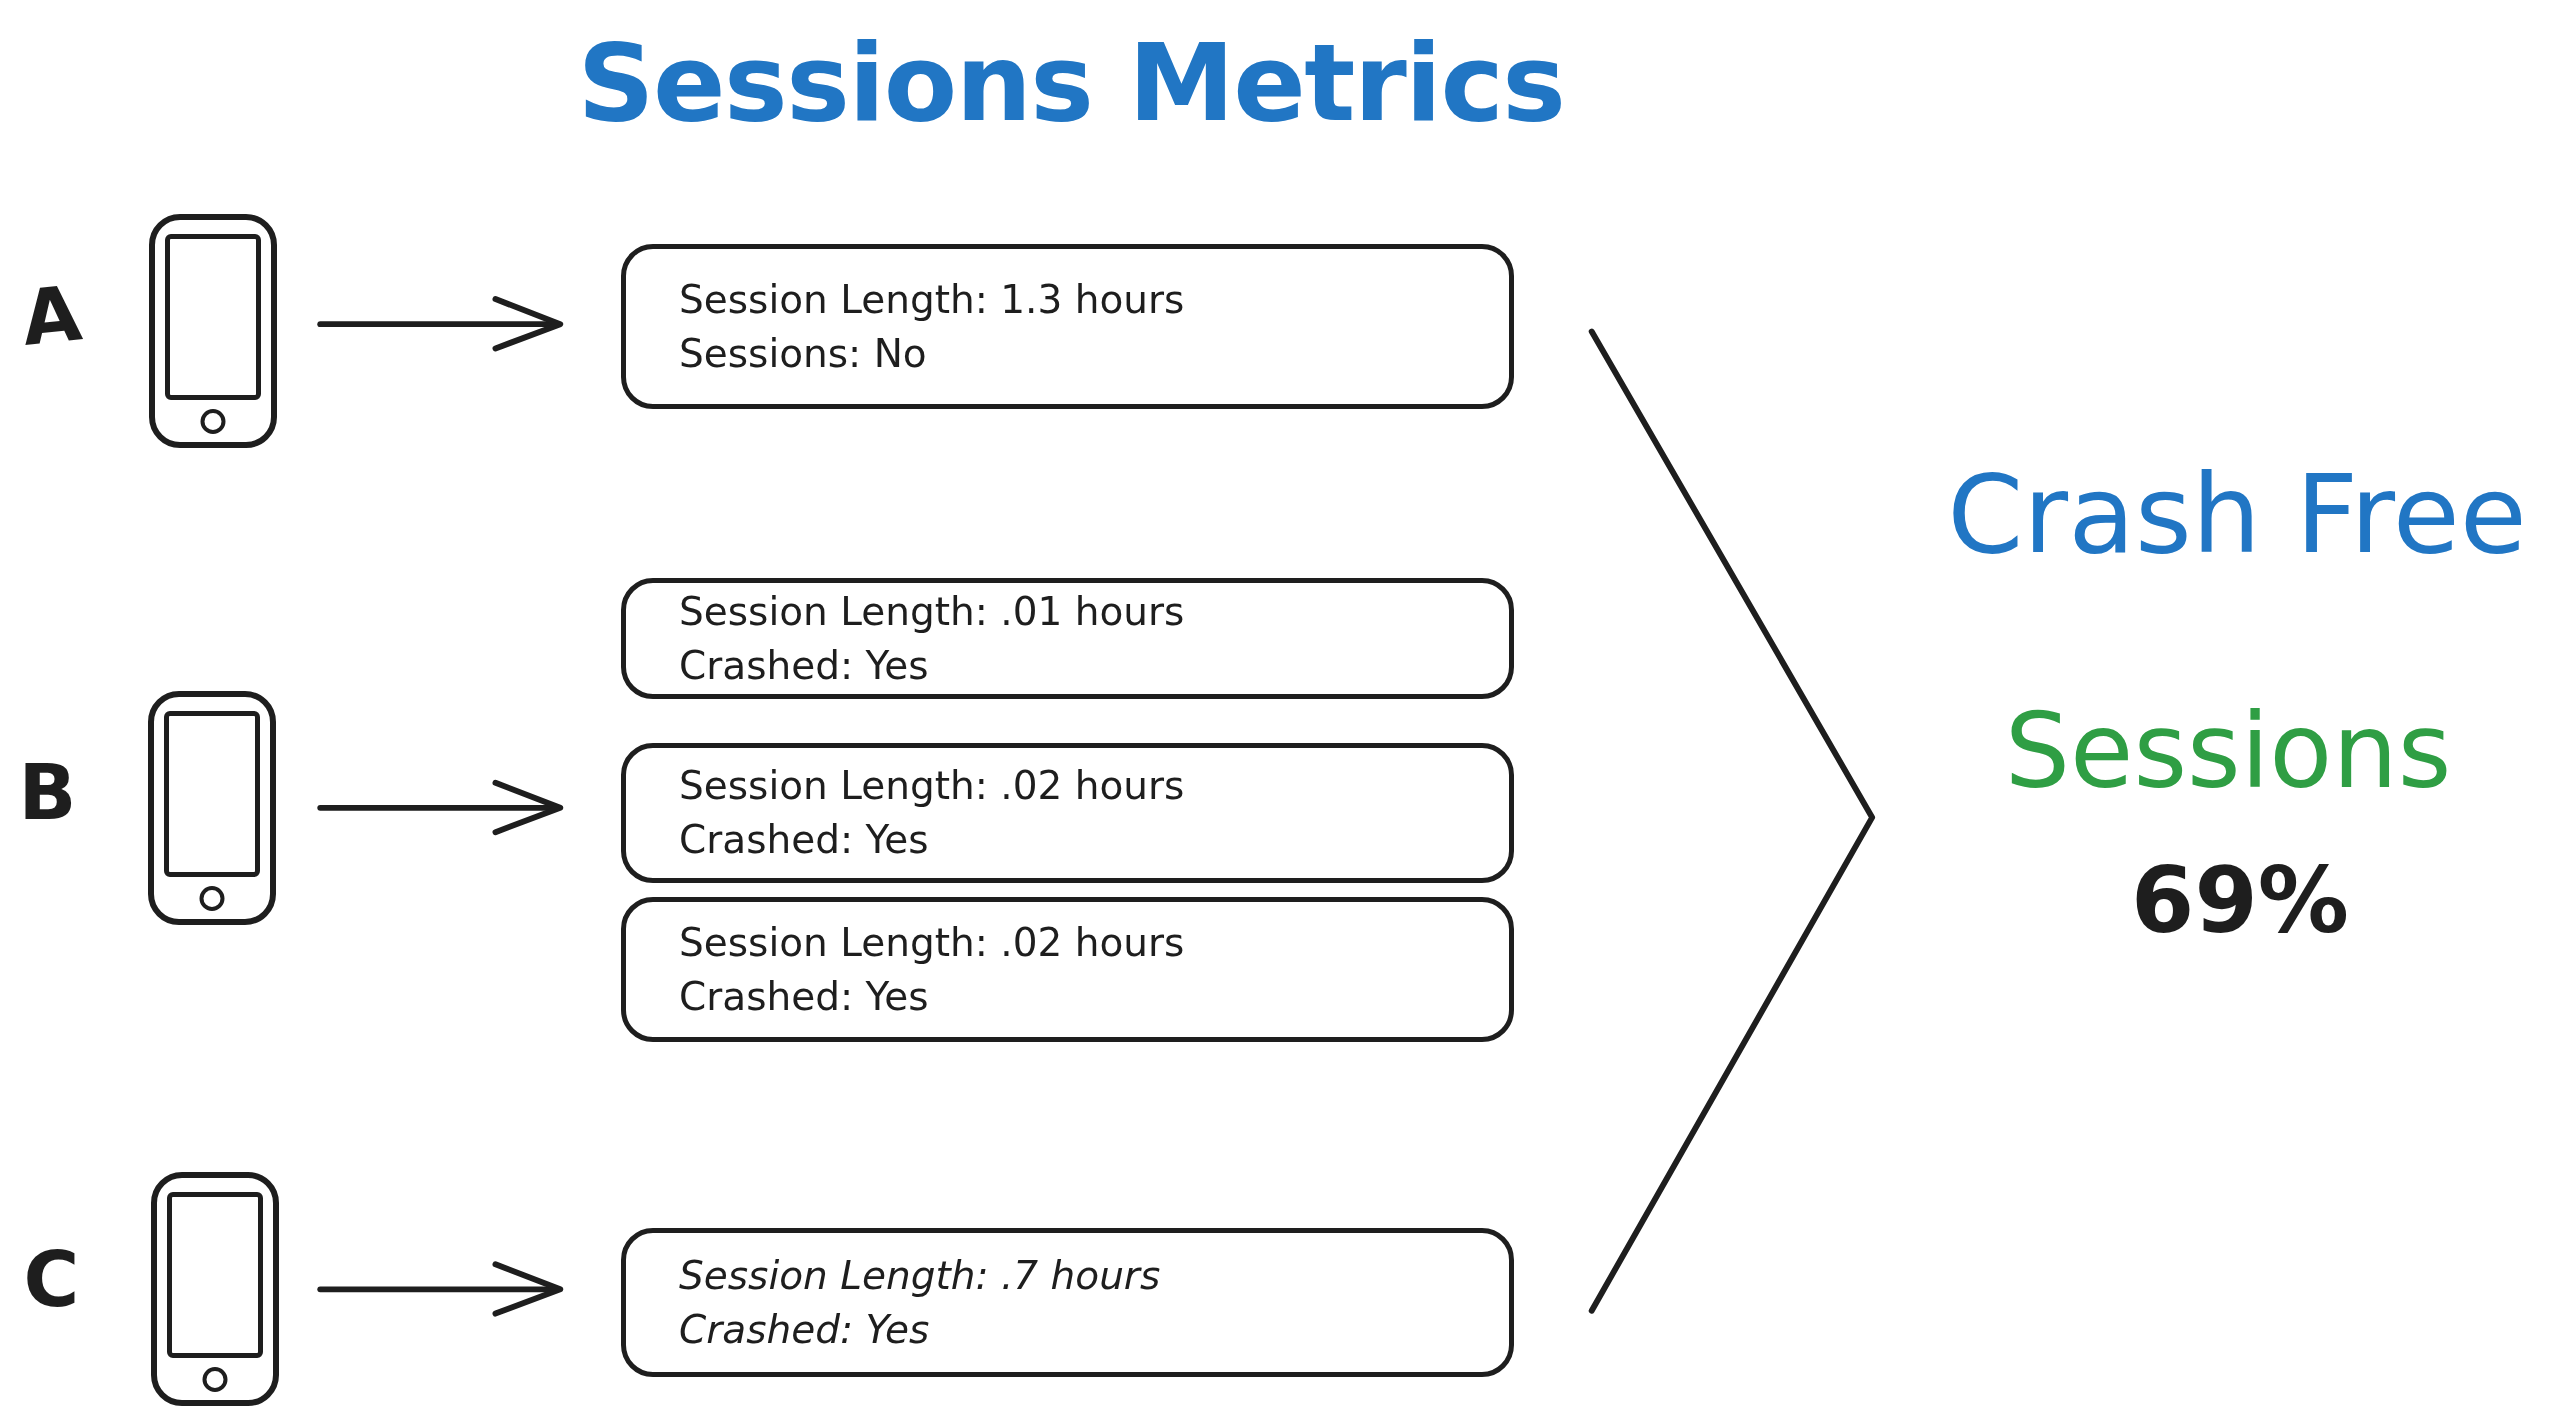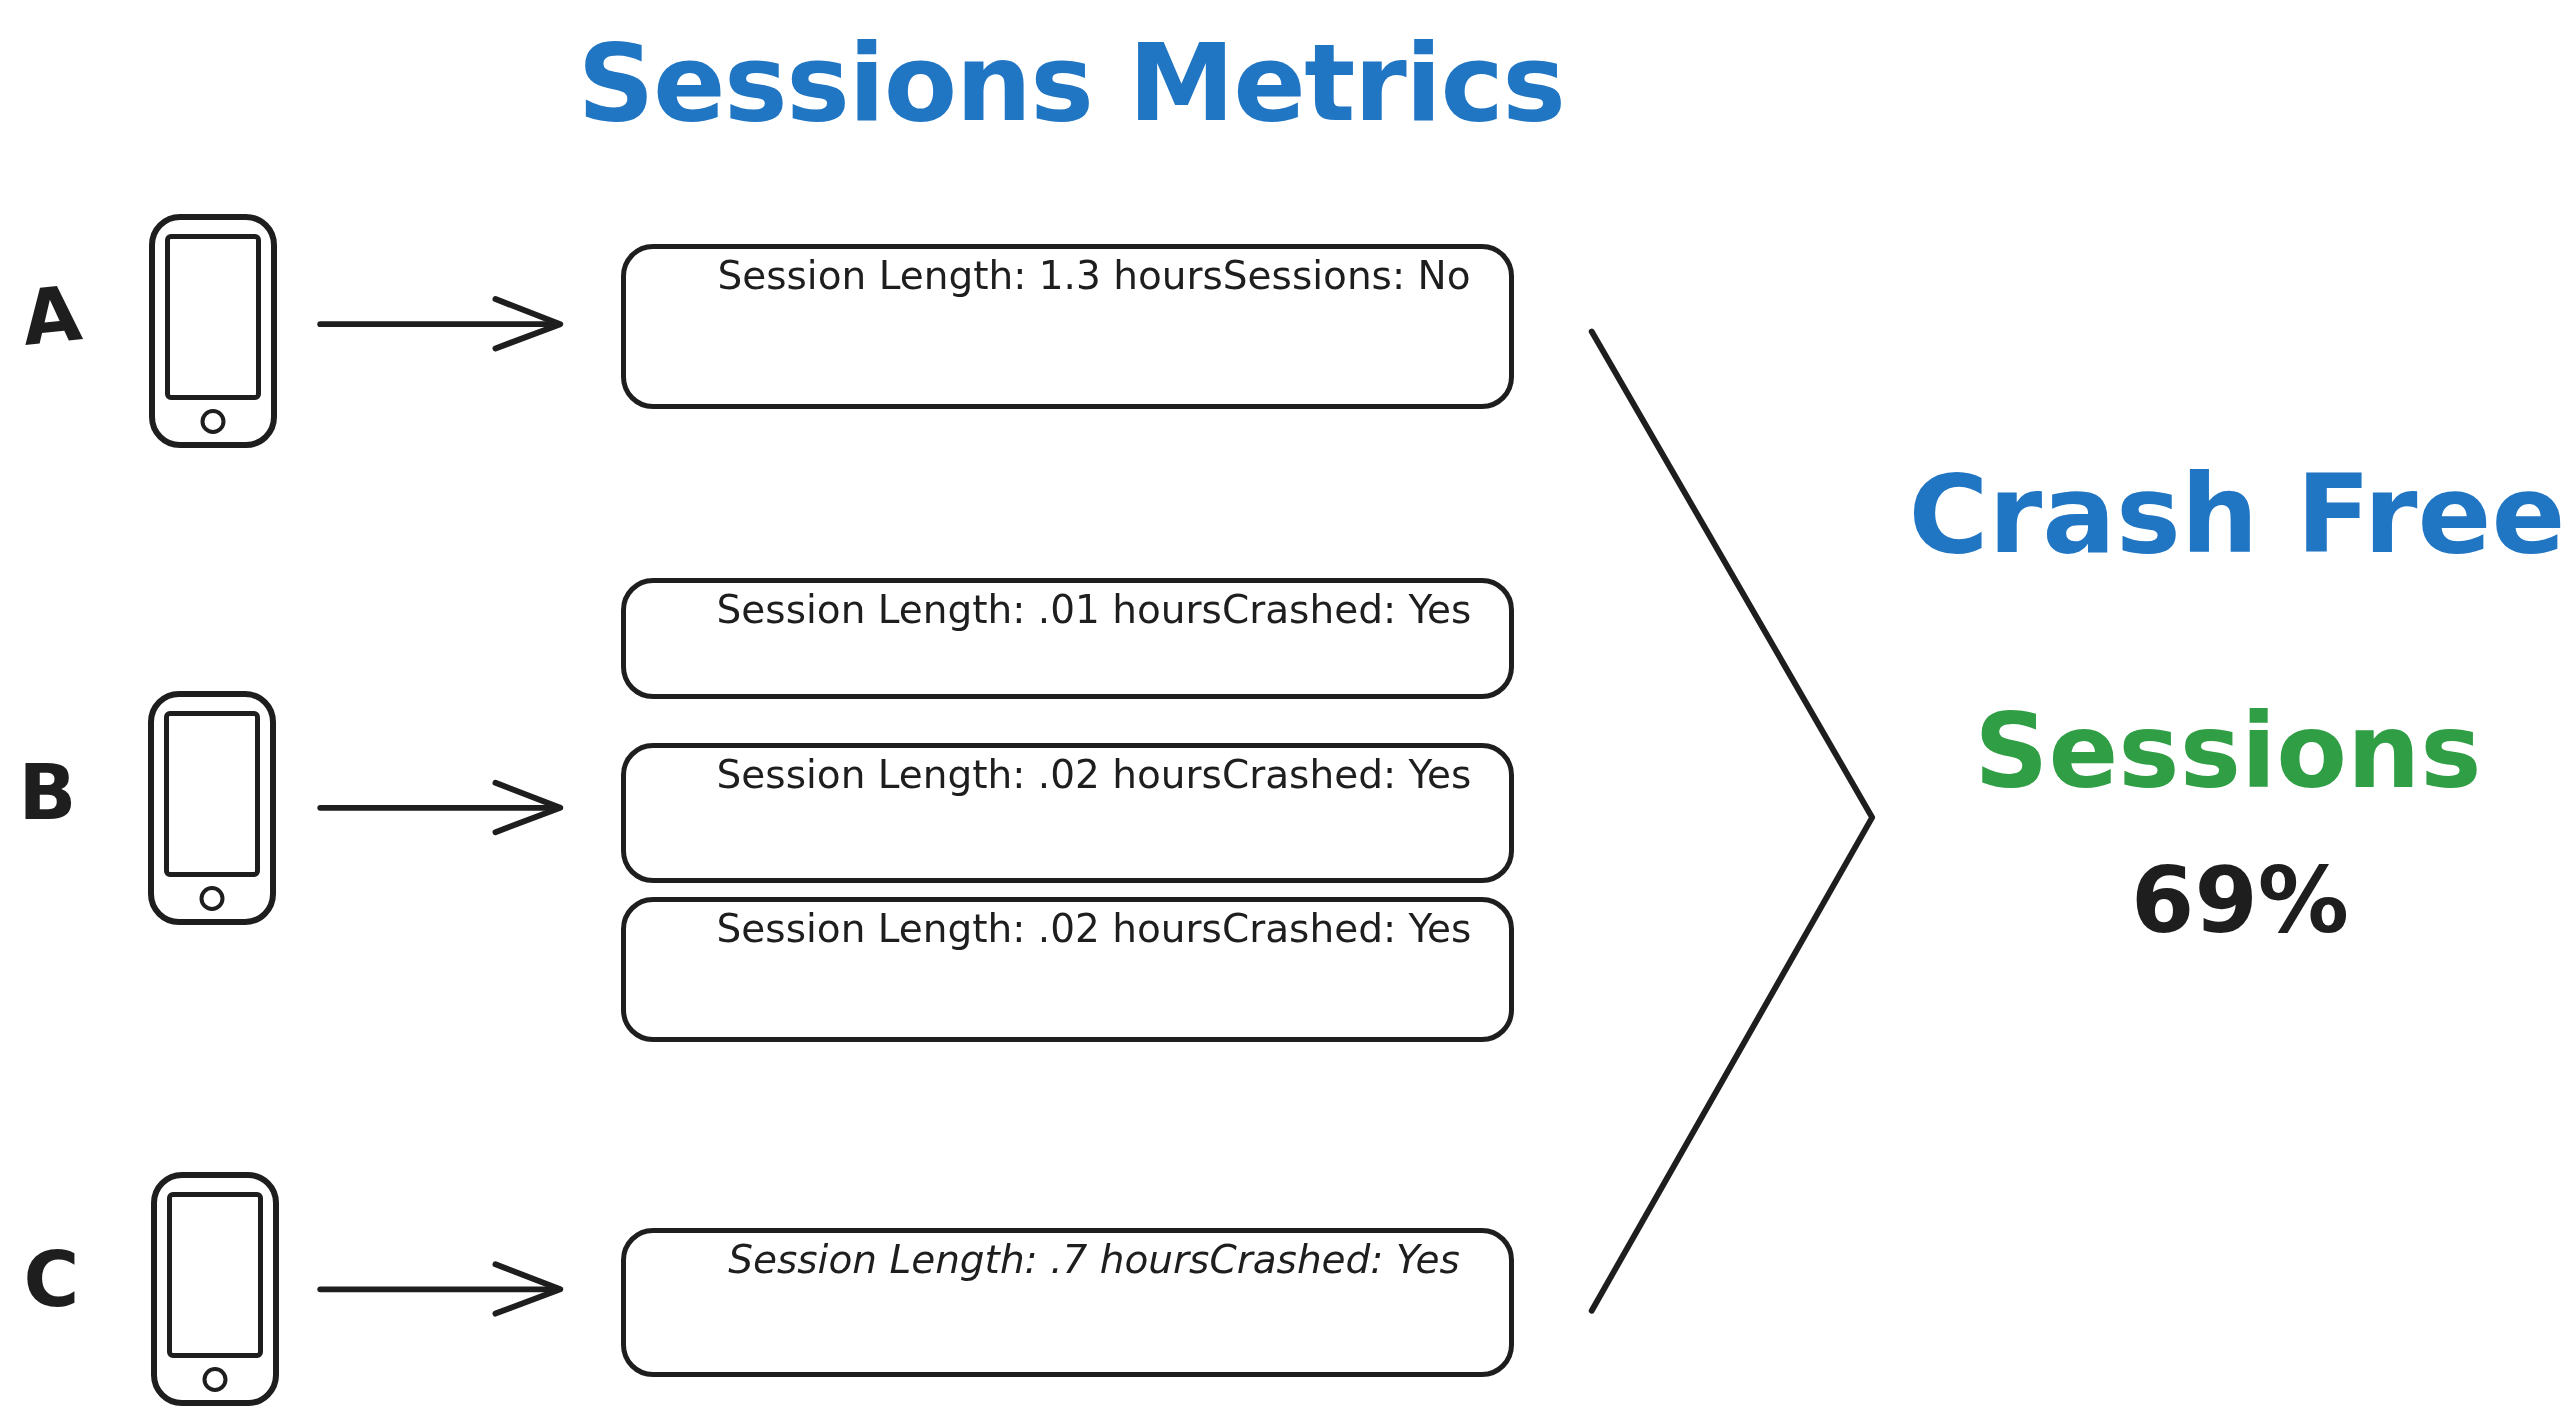--- a/index.html
+++ b/index.html
@@ -84,39 +84,39 @@
 
   
   .card {
     position: absolute;
     left: 621px;
     width: 893px;
     border: 5.9px solid var(--ink, #1e1e1e);
     border-radius: 32px;
     background: #ffffff;
     display: flex;
-    flex-direction: row;
+    flex-direction: column;
     justify-content: center;
     padding-left: 53px;
     font-size: 39px;
     line-height: 1.38;
     color: var(--ink, #1e1e1e);
   }
   #card-a1 { top: 244px;  height: 165px; }
   #card-b1 { top: 578px;  height: 121px; }
   #card-b2 { top: 743px; height: 140px; }
   #card-b3 { top: 897px; height: 145px; }
   #card-c1 { top: 1228px; height: 149px; font-style: italic; }
 
   
   .result-line {
     position: absolute;
     transform: translateX(-50%);
     white-space: nowrap;
-    font-weight: bold;
+    font-weight: normal;
   }
   #result-line1 { left: 2237px; top: 451px;  font-size: 109px; color: var(--blue,  #2176c4); }
   #result-line2 { left: 2228px; top: 691px;  font-size: 103px; color: var(--green, #2f9e44); }
   #result-value { left: 2240px; top: 848px; font-size: 91px; font-weight: 600; color: var(--ink, #1e1e1e); }
 </style>
 </head>
 <body>
 
 <div class="canvas">
 

